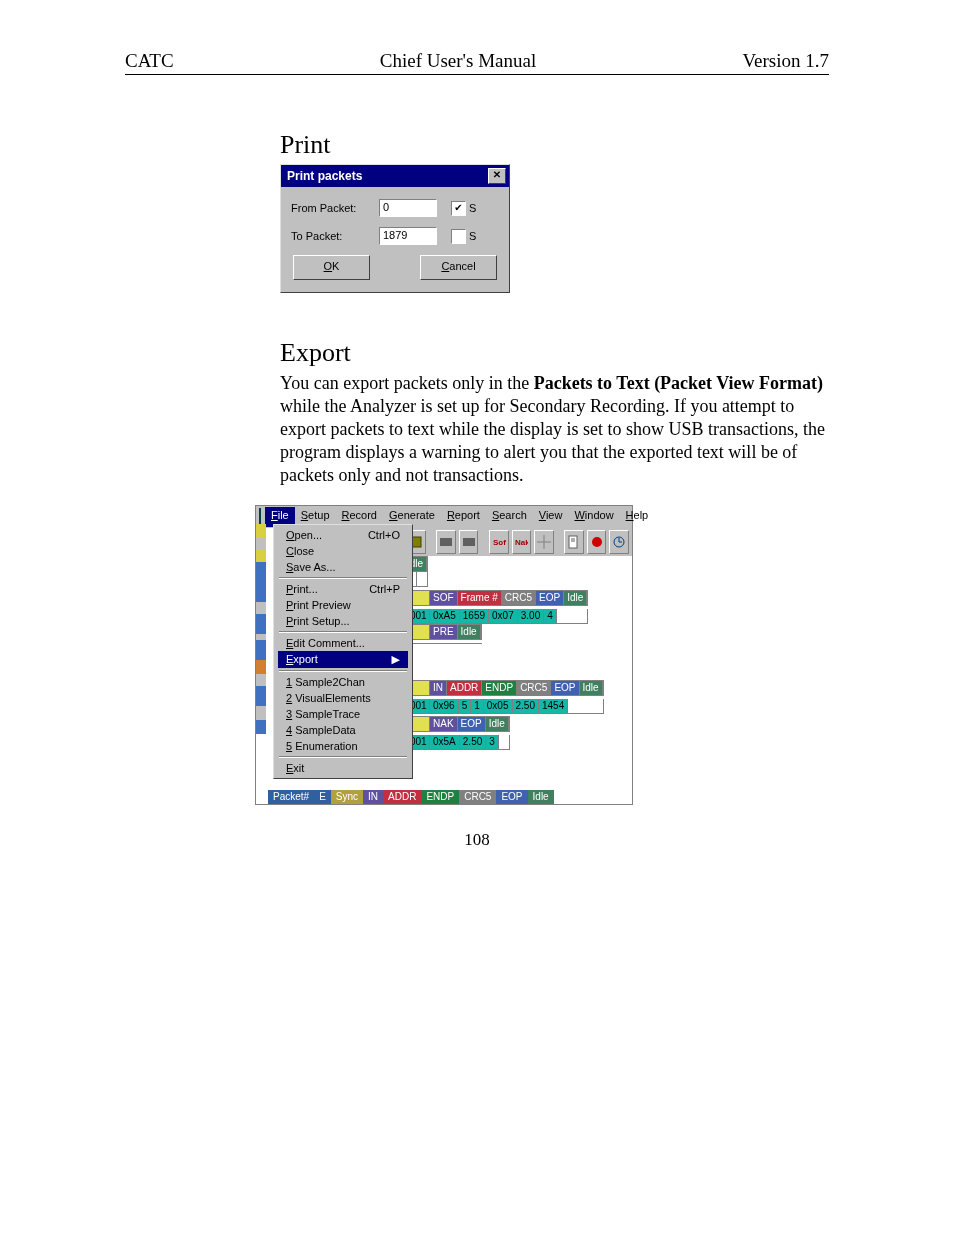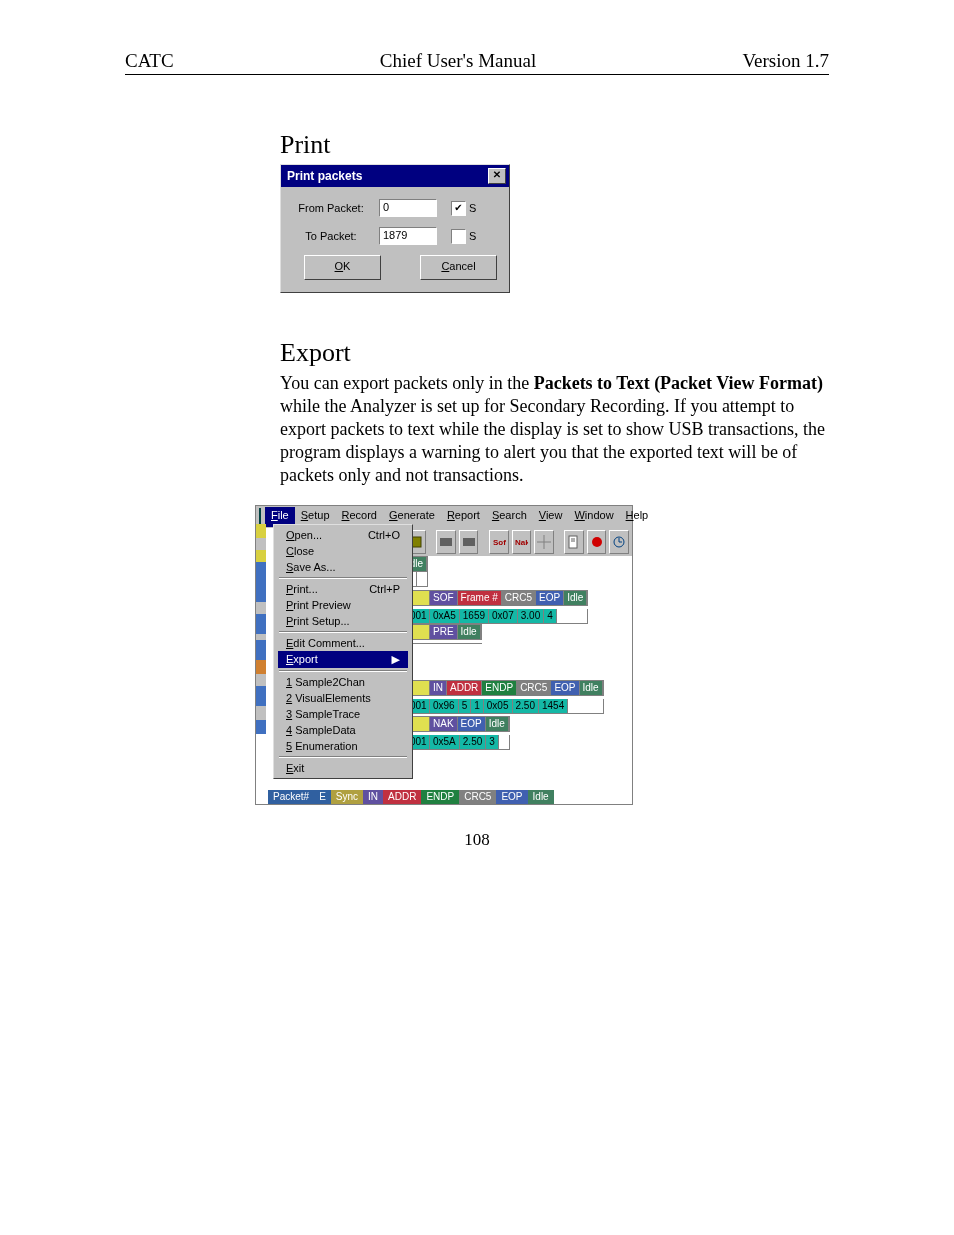--- a/index.html
+++ b/index.html
@@ -91,21 +91,21 @@
   .dlg .body {
     padding: 12px 10px 12px 10px;
   }
   .dlg .row {
     display: flex;
     align-items: center;
     margin-bottom: 10px;
   }
   .dlg .label {
     width: 80px;
-    text-align: center;
+    text-align: left;
     margin-right: 8px;
   }
   .dlg .input {
     width: 58px;
     height: 18px;
     background: #fff;
     border-top: 1px solid #808080;
     border-left: 1px solid #808080;
     border-right: 1px solid #fff;
     border-bottom: 1px solid #fff;
@@ -129,21 +129,20 @@
   .dlg .btn {
     width: 75px; height: 23px;
     border-top: 1px solid #fff;
     border-left: 1px solid #fff;
     border-right: 1px solid #404040;
     border-bottom: 1px solid #404040;
     background: #c0c0c0;
     text-align: center;
     line-height: 21px;
     font-size: 11px;
-    margin-left: 11px;
   }
   .dlg .btns {
     display: flex;
     justify-content: space-between;
     padding: 0 2px;
     margin-top: 8px;
   }
   .underline-accel { text-decoration: underline; }
 
   

